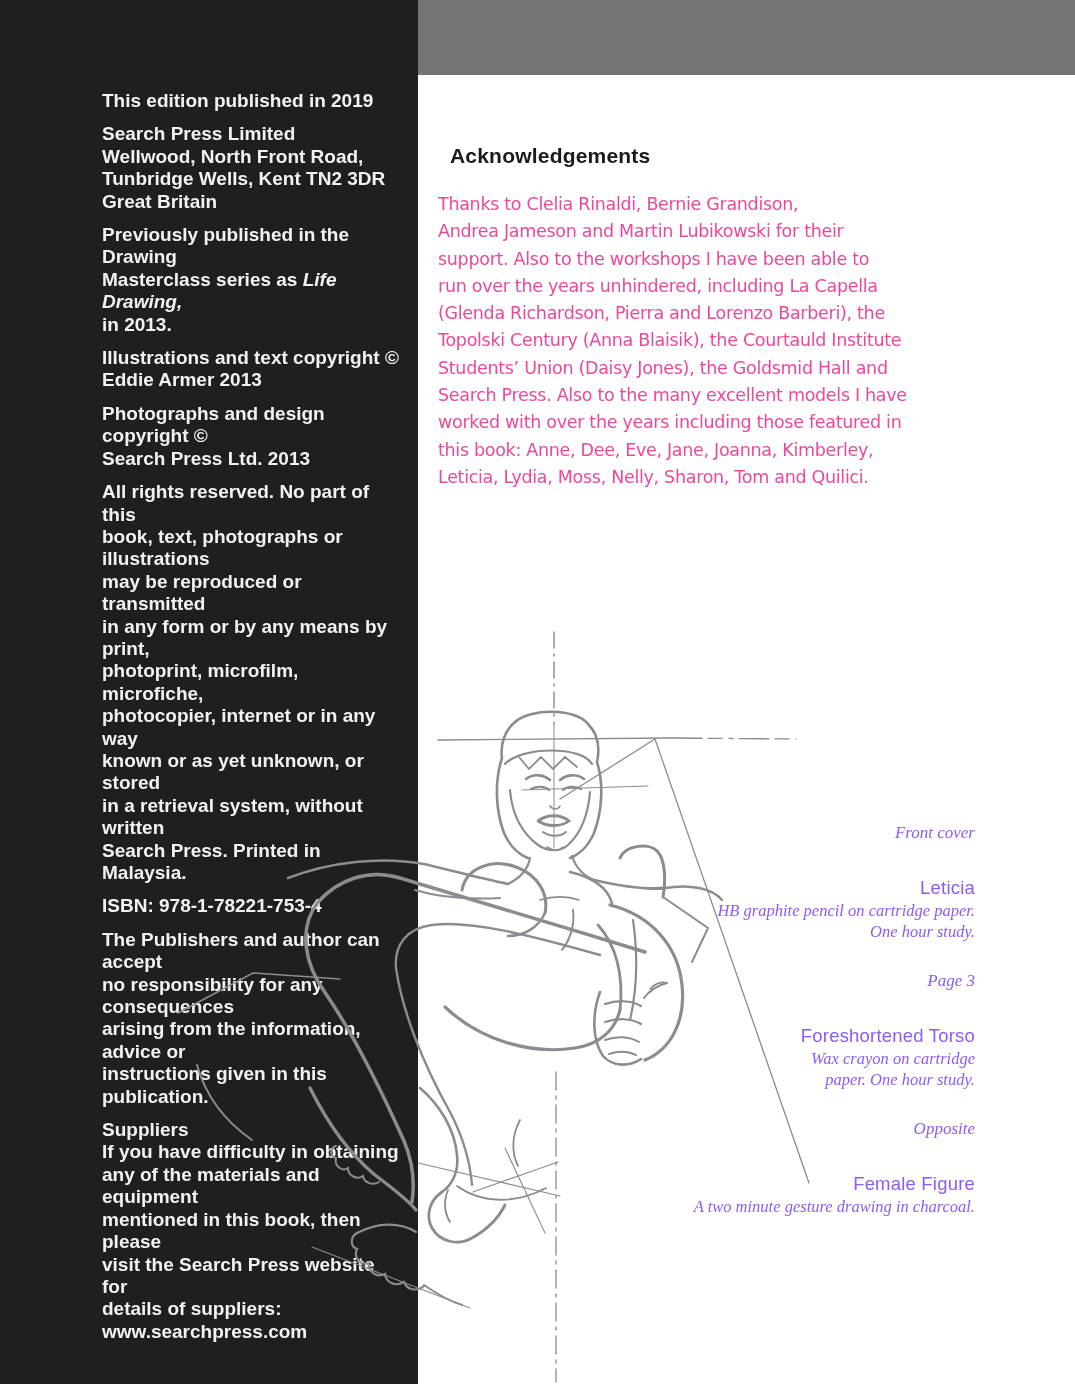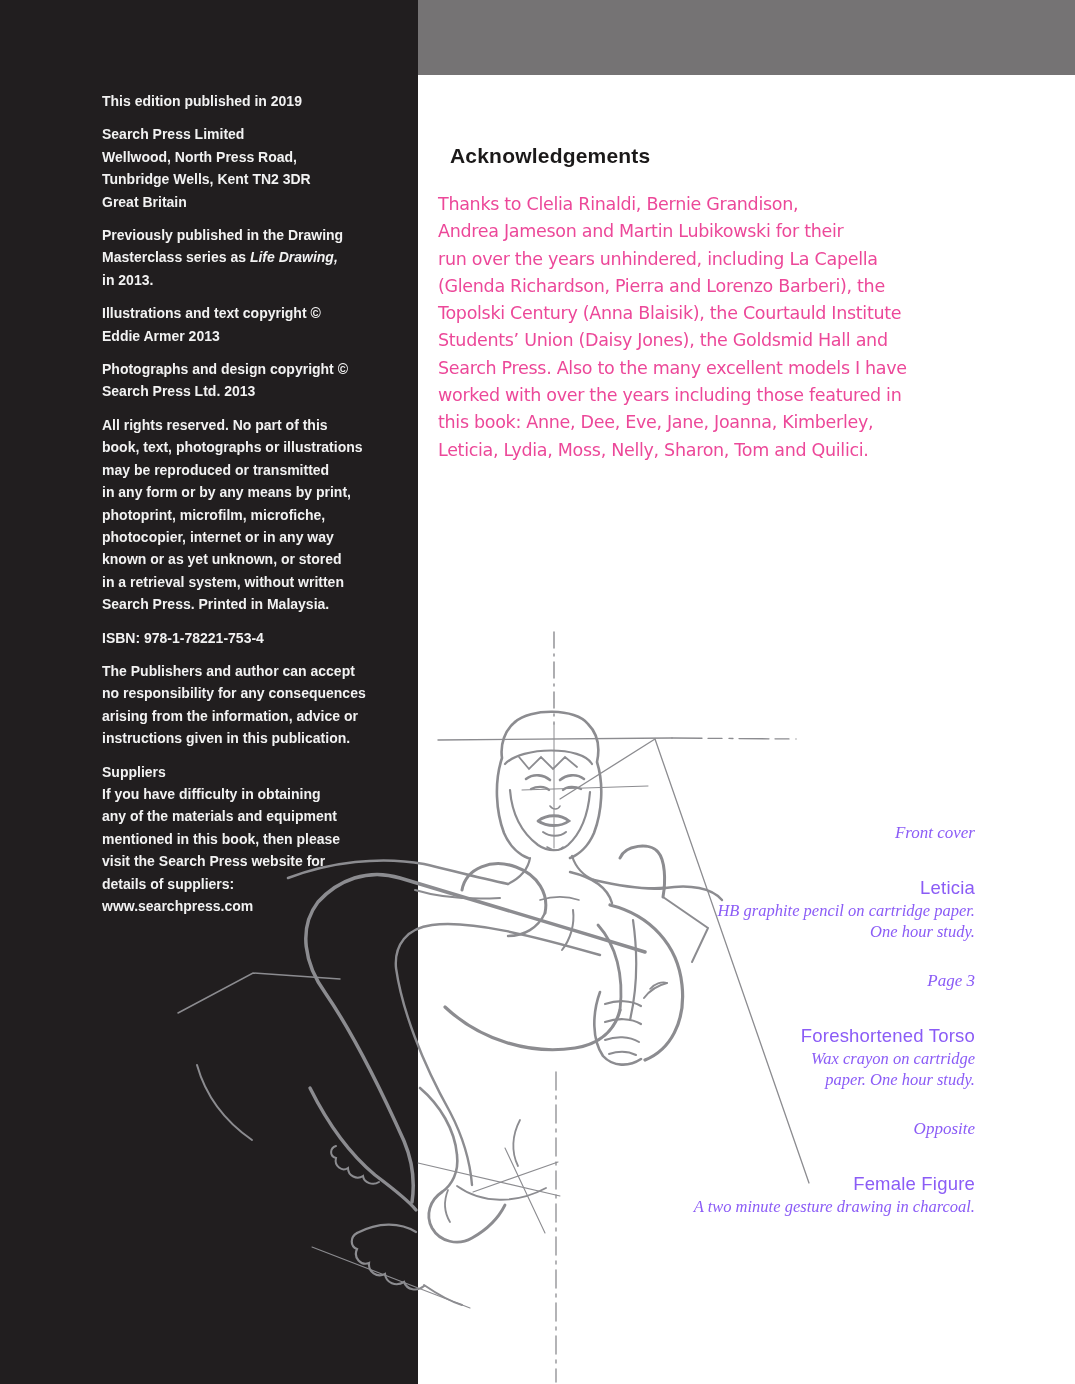--- a/index.html
+++ b/index.html
@@ -10,21 +10,21 @@
   .left-panel{
     position:absolute;left:0;top:0;width:418px;height:1384px;
     background:#211e1f;z-index:1;
   }
   .top-bar{
     position:absolute;left:418px;top:0;width:657px;height:75px;
     background:#757374;z-index:1;
   }
   .imprint{
     position:absolute;left:102px;top:90px;width:300px;z-index:4;
-    color:#f2f2f2;font-size:14px;font-weight:700;letter-spacing:0;
+    color:#f2f2f2;font-size:19px;font-weight:700;letter-spacing:0;
     line-height:22.4px;
   }
   .imprint .para{margin:0 0 11px 0;}
   .imprint i{font-style:italic;}
   .ack{
     position:absolute;left:438px;top:144px;width:540px;z-index:4;color:#2e2d2d;
   }
   .ack h1{
     margin:0 0 23px 12px;font-family:"Liberation Sans",sans-serif;
     font-size:21px;font-weight:700;color:#1b1919;letter-spacing:0.2px;
@@ -60,21 +60,21 @@
 
 <div class="left-panel"></div>
 <div class="top-bar"></div>
 
 <div class="imprint" id="imprint">
     <div class="para">
       <div>This edition published in 2019</div>
     </div>
     <div class="para">
       <div>Search Press Limited</div>
-      <div>Wellwood, North Press Road,</div>
+      <div>Wellwood, North Front Road,</div>
       <div>Tunbridge Wells, Kent TN2 3DR</div>
       <div>Great Britain</div>
     </div>
     <div class="para">
       <div>Previously published in the Drawing</div>
       <div><span>Masterclass series as </span><i>Life Drawing,</i></div>
       <div>in 2013.</div>
     </div>
     <div class="para">
       <div>Illustrations and text copyright ©</div>
@@ -113,20 +113,21 @@
       <div>details of suppliers:</div>
       <div>www.searchpress.com</div>
     </div>
   </div>
 
 <div class="ack">
   <h1>Acknowledgements</h1>
   <div class="body" id="ack-body">
       <div>Thanks to Clelia Rinaldi, Bernie Grandison,</div>
       <div>Andrea Jameson and Martin Lubikowski for their</div>
+      <div>support. Also to the workshops I have been able to</div>
       <div>run over the years unhindered, including La Capella</div>
       <div>(Glenda Richardson, Pierra and Lorenzo Barberi), the</div>
       <div>Topolski Century (Anna Blaisik), the Courtauld Institute</div>
       <div>Students’ Union (Daisy Jones), the Goldsmid Hall and</div>
       <div>Search Press. Also to the many excellent models I have</div>
       <div>worked with over the years including those featured in</div>
       <div>this book: Anne, Dee, Eve, Jane, Joanna, Kimberley,</div>
       <div>Leticia, Lydia, Moss, Nelly, Sharon, Tom and Quilici.</div>
     </div>
 </div>

